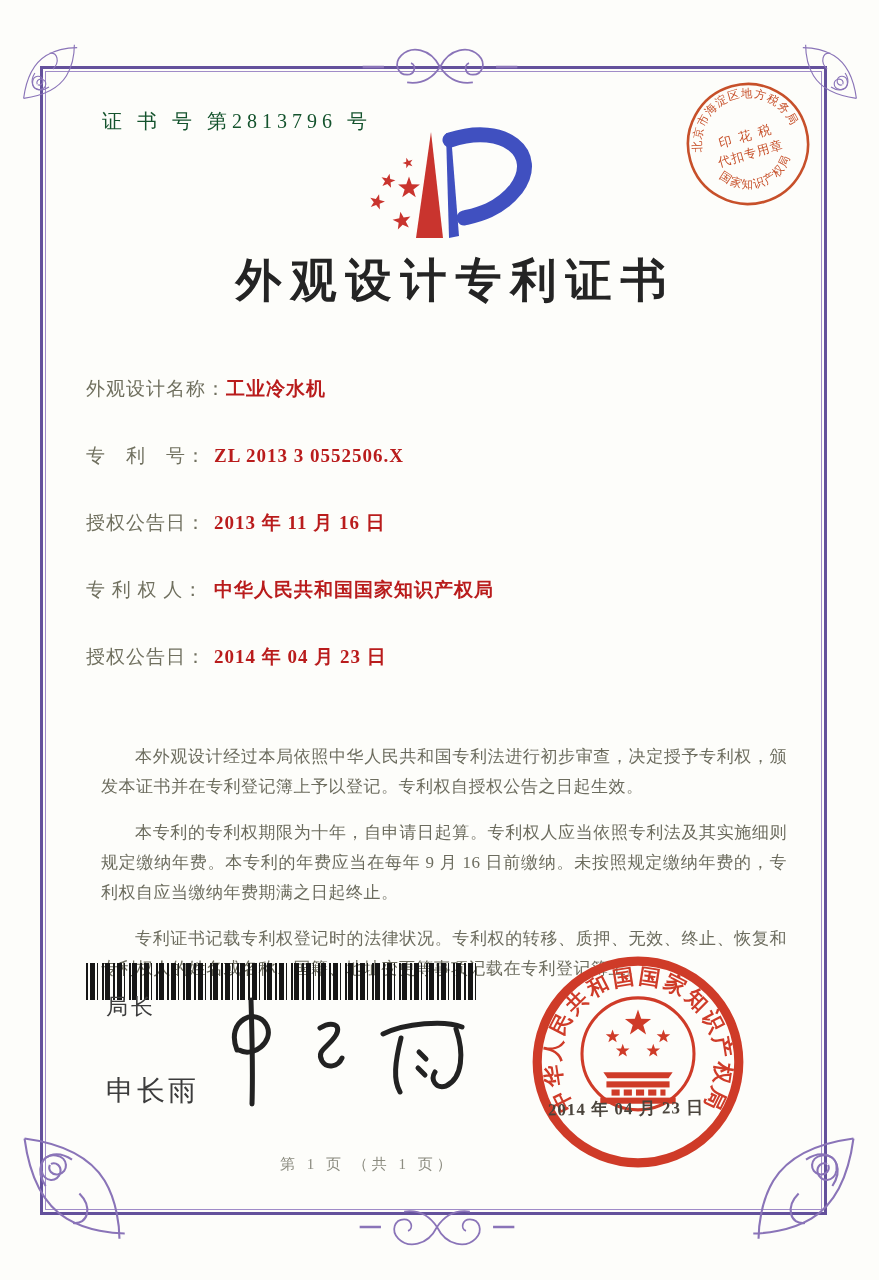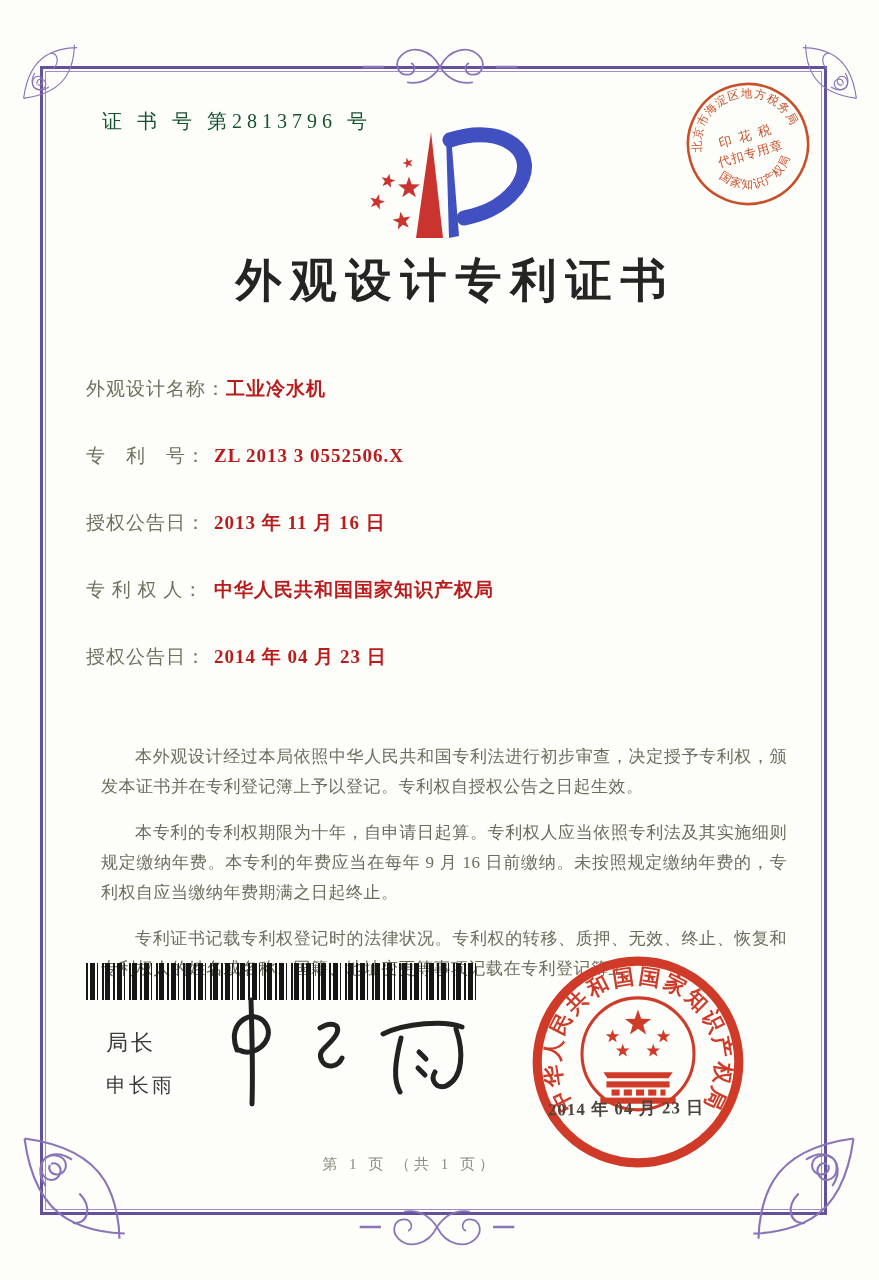--- a/index.html
+++ b/index.html
@@ -45,28 +45,28 @@
   .barcode{
     position:absolute;left:86px;top:963px;width:394px;height:37px;
     background:repeating-linear-gradient(90deg,
       #161616 0 2px,transparent 2px 4px,
       #161616 4px 9px,transparent 9px 11px,
       #161616 11px 12px,transparent 12px 16px,
       #161616 16px 18px,transparent 18px 19px,
       #161616 19px 24px,transparent 24px 27px);
   }
   
-  .sig-title{position:absolute;left:106px;top:1028px;font-size:22px;color:#3c3c3c;
+  .sig-title{position:absolute;left:106px;top:992px;font-size:22px;color:#3c3c3c;
     font-family:Liberation Serif, serif;letter-spacing:3px;}
-  .sig-name{position:absolute;left:106px;top:1072px;font-size:20px;color:#3c3c3c;
+  .sig-name{position:absolute;left:106px;top:1072px;font-size:28px;color:#3c3c3c;
     font-family:"Liberation Sans","DejaVu Sans",sans-serif;letter-spacing:3px;}
   .sig-svg{position:absolute;left:205px;top:992px;}
   
   .footer{
-    position:absolute;left:280px;top:1155px;width:260px;text-align:center;
+    position:absolute;left:280px;top:1155px;width:260px;text-align:left;
     font-size:15px;letter-spacing:4px;color:#8c8c80;
   }
   
   .tax-seal{position:absolute;left:684px;top:80px;transform:rotate(-16deg);}
   .big-seal{position:absolute;left:526px;top:950px;}
   .seal-date{
     position:absolute;left:548px;top:1097px;width:185px;
     font-size:17px;font-weight:700;color:#4a443c;letter-spacing:1px;
     transform:rotate(-1deg);white-space:nowrap;
   }

